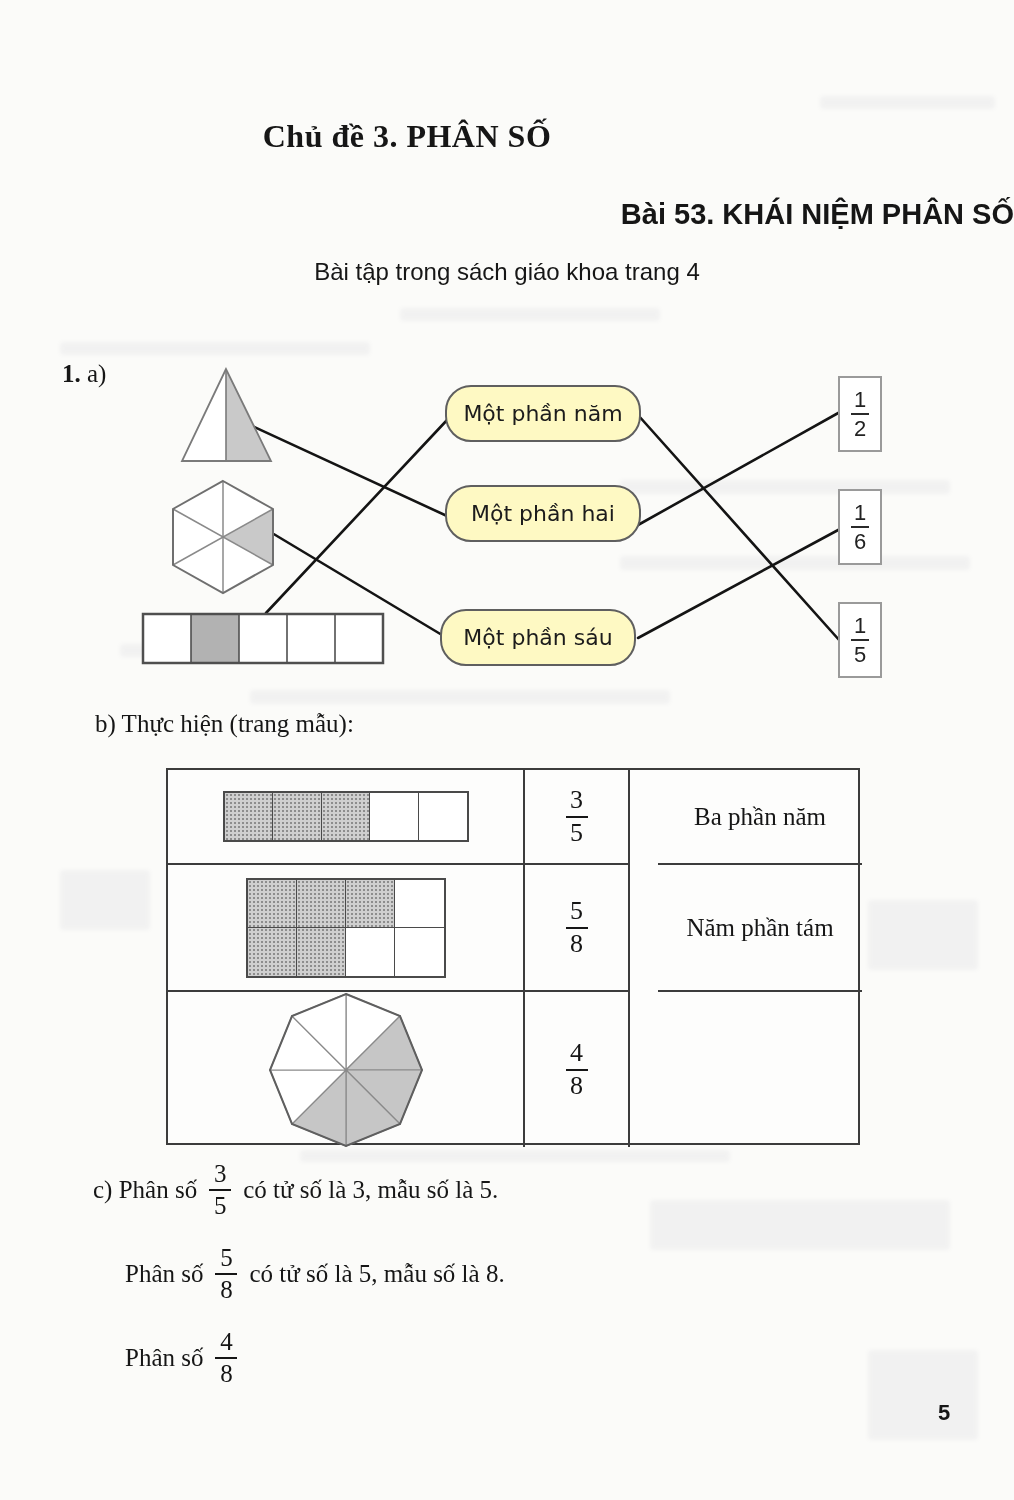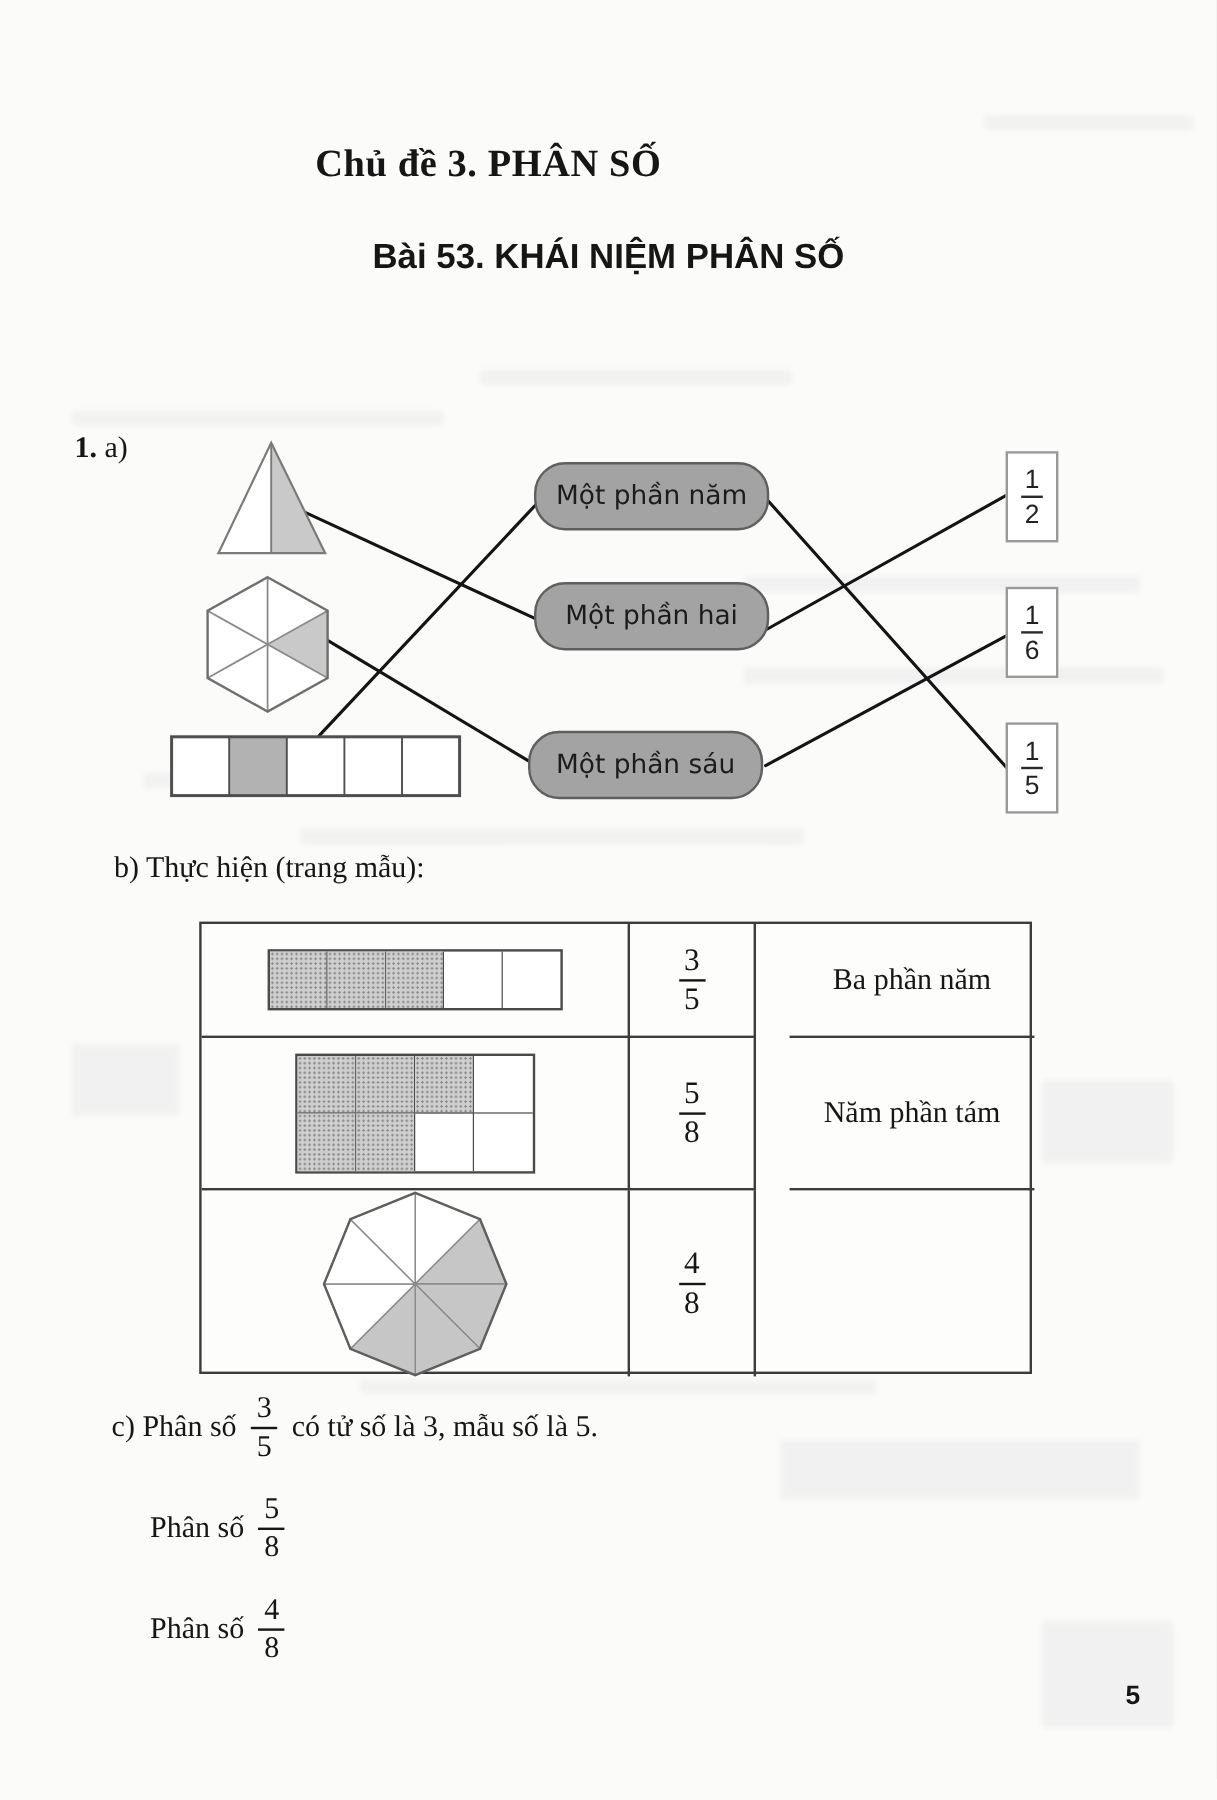--- a/index.html
+++ b/index.html
@@ -9,35 +9,35 @@
     font-family:"Liberation Serif","DejaVu Serif",serif; color:#161616;
   }
   
   .ghost{position:absolute; background:#7d7d92; opacity:.07; filter:blur(2px); border-radius:4px;}
   
   .chapter-title{
     position:absolute; left:0; top:118px; width:814px; text-align:center;
     font-size:32px; font-weight:bold; letter-spacing:.5px;
   }
   .lesson-title{
-    position:absolute; left:0; top:198px; width:1014px; text-align:center;
+    position:absolute; left:0; top:198px; width:1014px; text-align:right;
     font-family:"Liberation Sans","DejaVu Sans",sans-serif;
     font-size:29px; font-weight:bold;
   }
   .subtitle{
     position:absolute; left:0; top:258px; width:1014px; text-align:center;
     font-family:"Liberation Sans","DejaVu Sans",sans-serif; font-size:24px;
   }
   .ex-number{position:absolute; left:62px; top:360px; font-size:25px;}
   .ex-number .num{font-weight:bold;}
   .part-b-label{position:absolute; left:95px; top:710px; font-size:25px;}
   
   .diagram-svg{position:absolute; left:0; top:0;}
   .pill{
-    position:absolute; width:192px; height:53px; background:#a3a3a3;
+    position:absolute; width:192px; height:53px; background:#fef9c3;
     border:2.5px solid #5f5f5f; border-radius:26px;
     display:flex; align-items:center; justify-content:center;
     font-family:"DejaVu Sans","Liberation Sans",sans-serif; font-size:22px; color:#1c1c1c;
   }
   .frac-card{
     position:absolute; width:40px; height:72px; background:#fff;
     border:2px solid #9a9a9a;
     display:flex; flex-direction:column; align-items:center; justify-content:center;
     font-family:"Liberation Sans","DejaVu Sans",sans-serif; font-size:22px; line-height:1.15; color:#222;
   }
@@ -93,20 +93,21 @@
   <div class="ghost" style="left:120px;top:644px;width:140px;height:13px;"></div>
   <div class="ghost" style="left:250px;top:690px;width:420px;height:14px;"></div>
   <div class="ghost" style="left:60px;top:870px;width:90px;height:60px;"></div>
   <div class="ghost" style="left:868px;top:900px;width:110px;height:70px;"></div>
   <div class="ghost" style="left:300px;top:1150px;width:430px;height:12px;"></div>
   <div class="ghost" style="left:650px;top:1200px;width:300px;height:50px;"></div>
   <div class="ghost" style="left:868px;top:1350px;width:110px;height:90px;"></div>
 
   <div class="chapter-title">Chủ đề 3. PHÂN SỐ</div>
   <div class="lesson-title">Bài 53. KHÁI NIỆM PHÂN SỐ</div>
+  <div class="subtitle">Bài tập trong sách giáo khoa trang 4</div>
 
   <div class="ex-number">
     <span class="num">1.</span>
     <span>a)</span>
   </div>
 
   <svg class="diagram-svg" width="1014" height="760" viewBox="0 0 1014 760">
 
     <g stroke="#141414" stroke-width="2.6" stroke-linecap="round">
       <line x1="252" y1="426" x2="447" y2="516"></line>
@@ -250,20 +251,21 @@
     </span>
     <span>có tử số là 3, mẫu số là 5.</span>
   </div>
   <div class="c-line" style="left:125px;top:1244px;">
     <span>Phân số</span>
     <span class="frac">
       <span>5</span>
       <span class="bar"></span>
       <span>8</span>
     </span>
+    <span>có tử số là 5, mẫu số là 8.</span>
   </div>
   <div class="c-line" style="left:125px;top:1328px;">
     <span>Phân số</span>
     <span class="frac">
       <span>4</span>
       <span class="bar"></span>
       <span>8</span>
     </span>
   </div>
 

